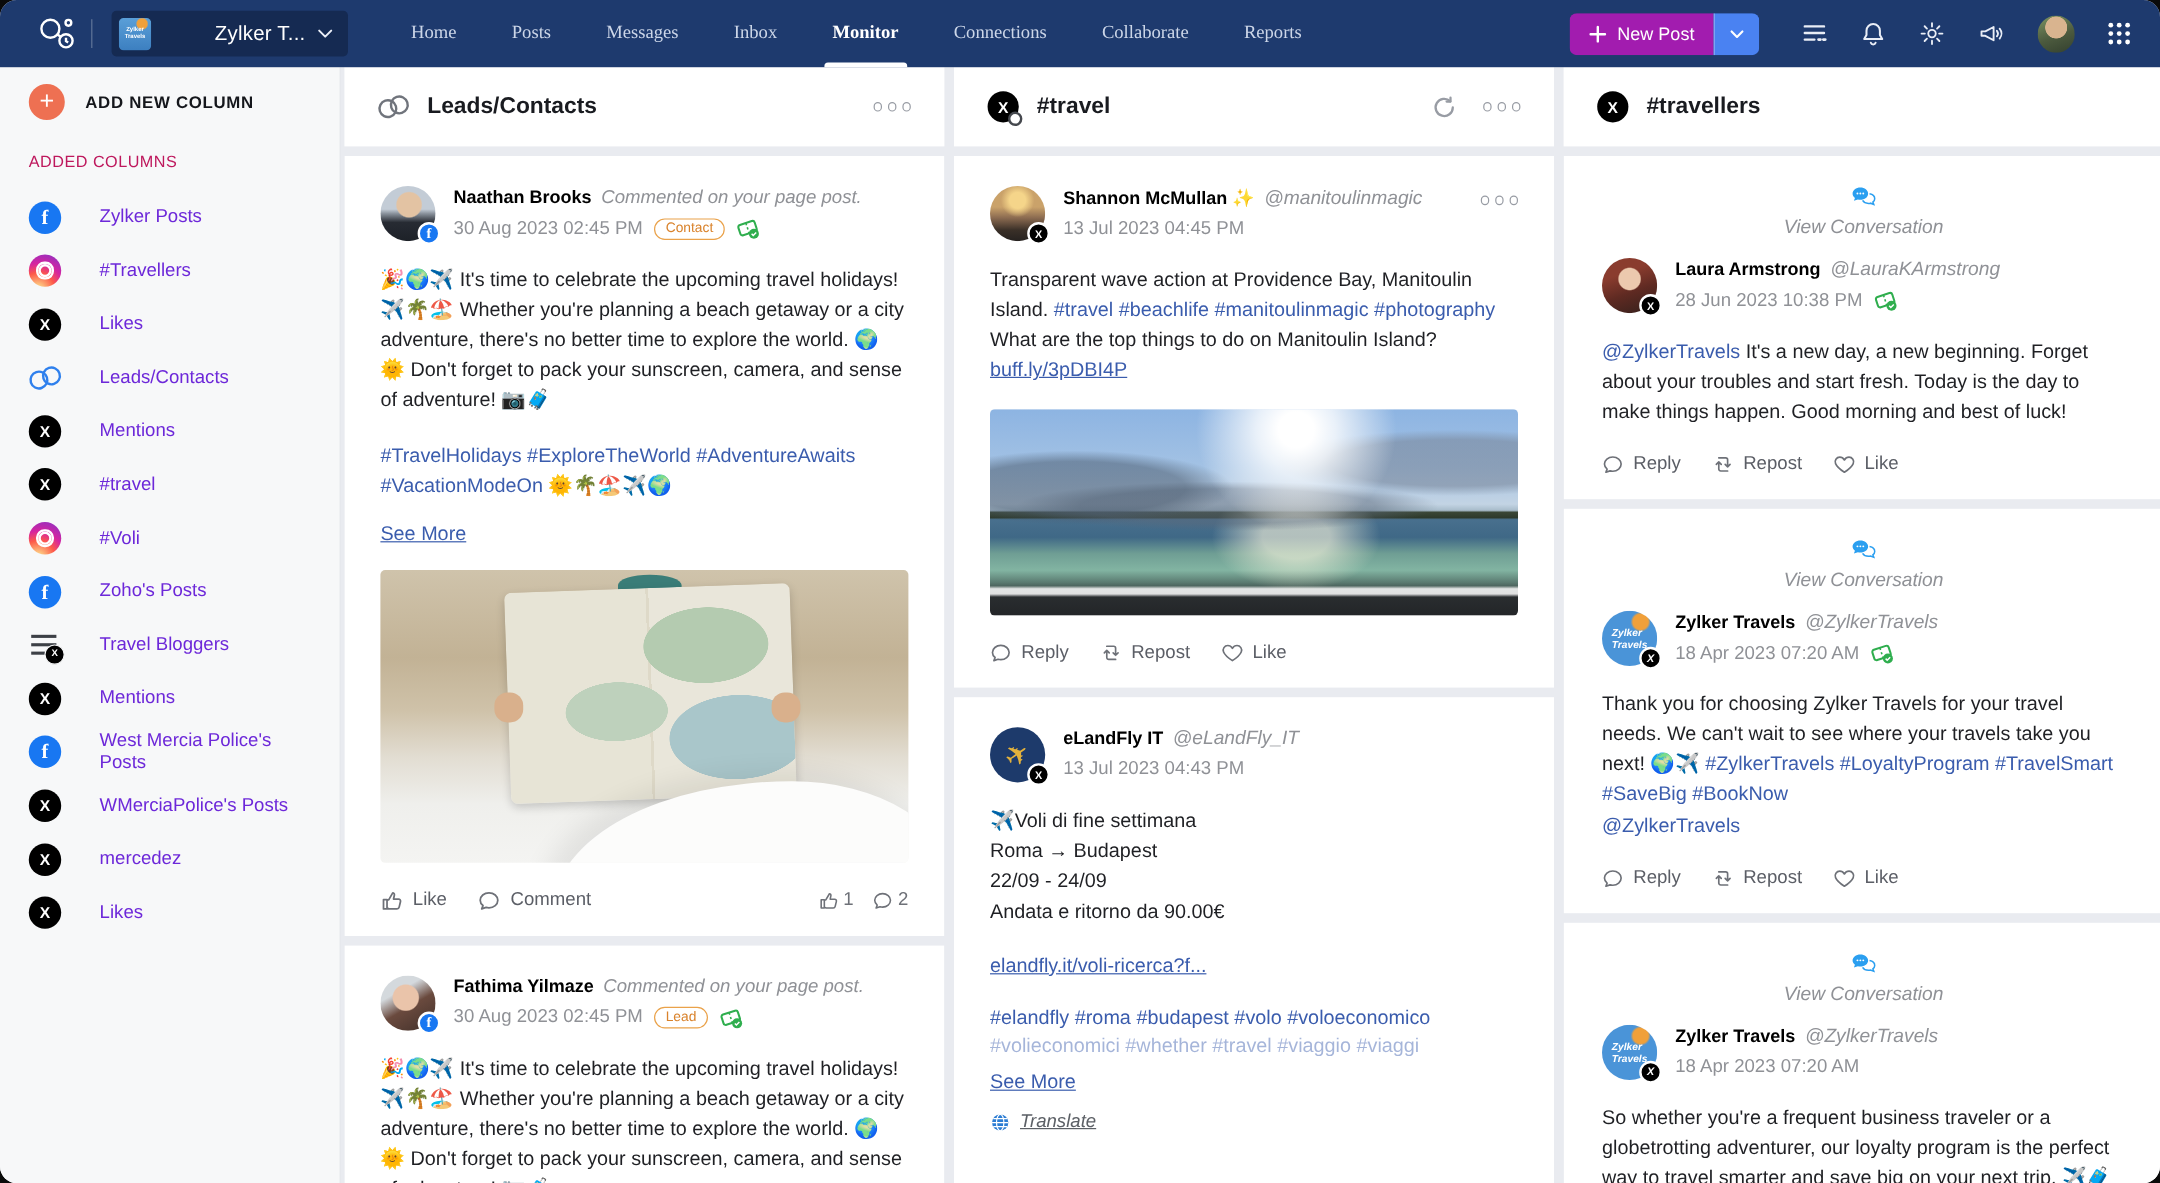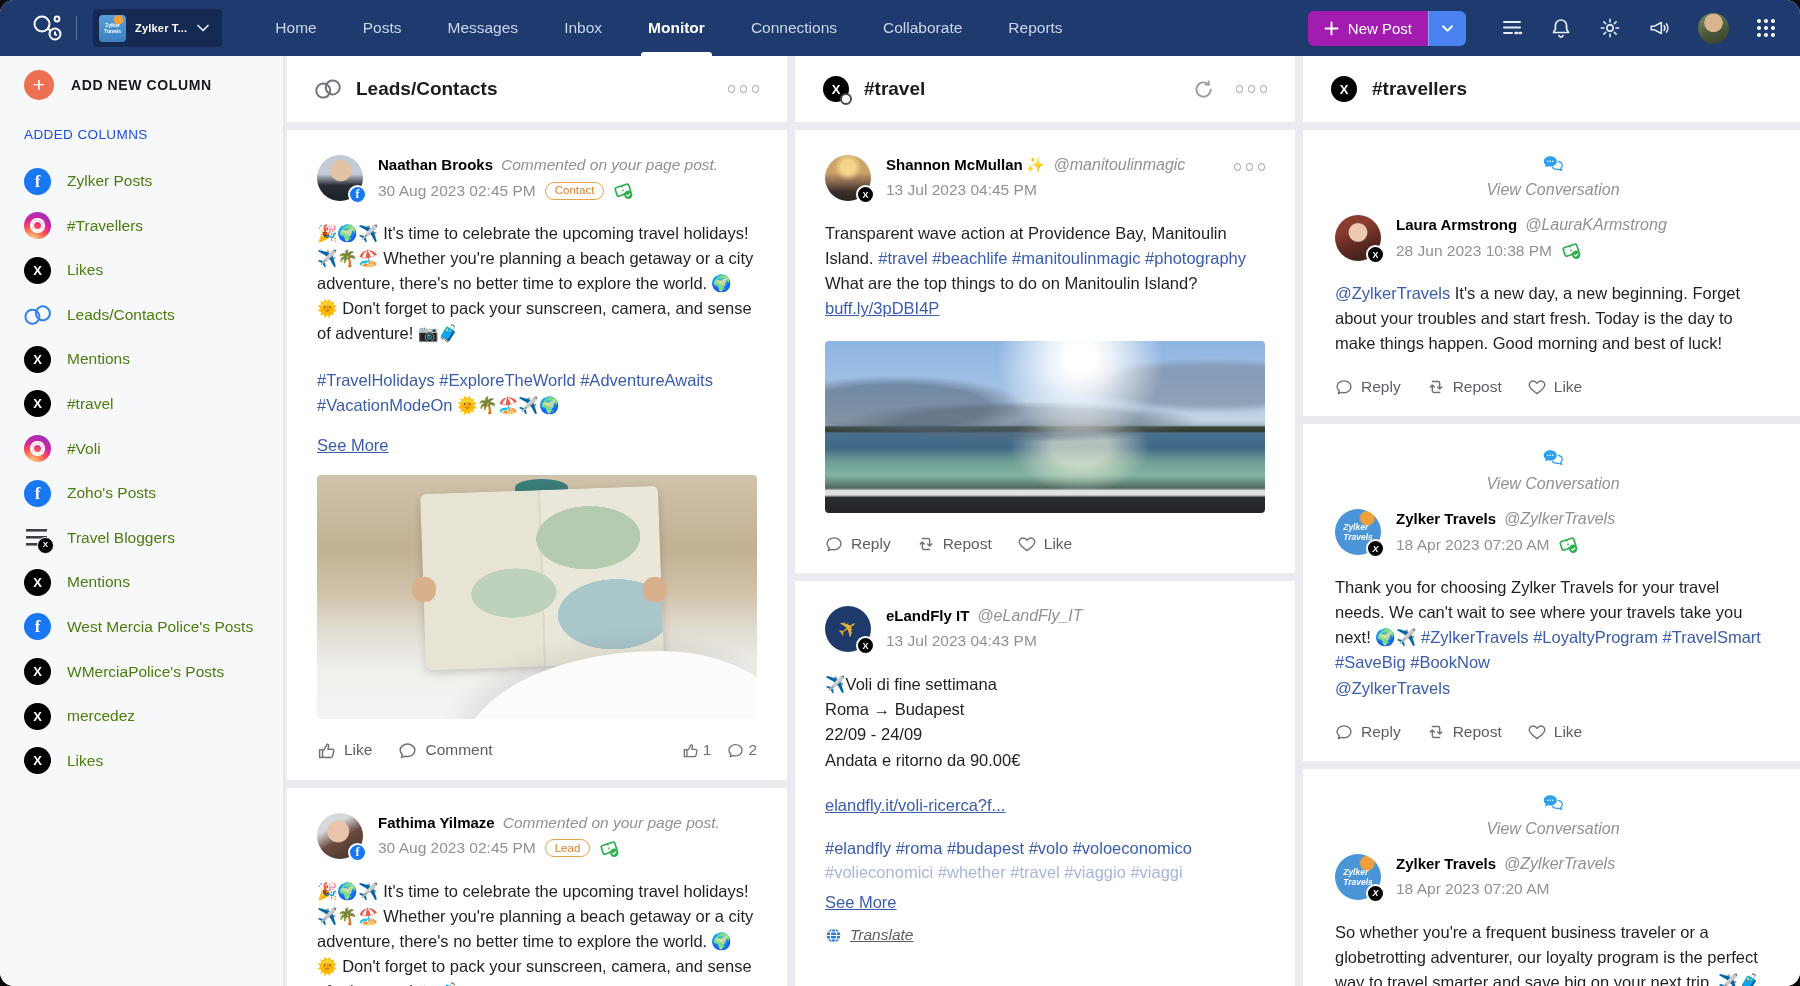--- a/index.html
+++ b/index.html
@@ -5,39 +5,39 @@
   * { margin:0; padding:0; box-sizing:border-box; }
   html,body { background:#0a0a0a; font-family:"Liberation Sans",sans-serif; }
   .app { position:relative; width:1800px; height:986px; background:#e9ebf0; border-radius:14px; overflow:hidden; }
 
   
   .navbar { position:absolute; top:0; left:0; right:0; height:56px; background:#1e3a6e; display:flex; align-items:center; padding:0 24px 0 26px; color:#fff; z-index:10; }
   .zs-logo { width:44px; height:36px; display:flex; align-items:center; justify-content:center; cursor:pointer; }
   .nav-divider { width:1px; height:24px; background:rgba(255,255,255,.3); margin:0 16px 0 6px; }
   .brand-chip { display:flex; align-items:center; gap:9px; background:#152a52; border:none; border-radius:4px; padding:5px 12px 5px 6px; height:38px; cursor:pointer; color:#fff; }
   .brand-logo { width:27px; height:27px; border-radius:4px; background:radial-gradient(circle at 72% 18%, #f0a03a 0 14%, rgba(240,160,58,0) 18%), linear-gradient(180deg,#5a9fd8,#3c7fc0); display:flex; flex-direction:column; align-items:center; justify-content:center; font-size:5px; font-weight:700; line-height:6px; color:#fff; text-align:center; overflow:hidden; }
-  .brand-label { font-size:11px; font-weight:700; letter-spacing:.2px; }
-  .mainnav { display:flex; align-items:stretch; height:56px; margin-left:30px; }
+  .brand-label { font-size:17px; font-weight:400; letter-spacing:.2px;margin-left:44px; }
+  .mainnav { display:flex; align-items:stretch; height:56px; margin-left:30px;font-family:Liberation Serif, serif; }
   .mainnav a { display:flex; align-items:center; padding:0 23px; font-size:15.5px; color:#ccd6e8; text-decoration:none; position:relative; }
   .mainnav a.active { color:#fff; font-weight:700; }
   .mainnav a.active::after { content:""; position:absolute; left:16px; right:16px; bottom:0; height:4px; background:#fff; border-radius:3px 3px 0 0; }
   .nav-right { margin-left:auto; display:flex; align-items:center; gap:27px; }
   .newpost-wrap { display:flex; height:35px; border-radius:6px; overflow:hidden; margin-right:8px; }
   .newpost-main { display:flex; align-items:center; gap:9px; background:#a21caf; border:none; color:#fff; font-size:15px; padding:0 16px; cursor:pointer; font-family:inherit; }
   .newpost-caret { width:38px; background:#4a82f2; border:none; border-left:1px solid rgba(255,255,255,.35); color:#fff; cursor:pointer; display:flex; align-items:center; justify-content:center; }
   .nav-ic { background:none; border:none; cursor:pointer; display:flex; align-items:center; justify-content:center; padding:0; }
   .nav-avatar { width:31px; height:31px; border-radius:50%; background:radial-gradient(circle at 50% 32%, #d9b48f 0 34%, rgba(0,0,0,0) 36%), linear-gradient(160deg,#7d9463 0%,#4c5a3e 55%,#33402e 100%); border:none; cursor:pointer; }
 
   
   .sidebar { position:absolute; top:56px; left:0; bottom:0; width:284px; background:#f7f8f9; border-right:1px solid #e3e5ea; padding:14px 24px 0 24px; overflow:hidden; }
   .addcol { display:flex; align-items:center; gap:17px; background:none; border:none; cursor:pointer; padding:0; }
   .addcol-ic { width:30px; height:30px; border-radius:50%; background:#ee7052; color:#fff; font-size:21px; font-weight:400; display:flex; align-items:center; justify-content:center; line-height:1; padding-bottom:2px; }
   .addcol-label { font-size:14px; font-weight:700; color:#15171c; letter-spacing:.6px; font-family:inherit; }
-  .sec-title { margin:27px 0 24px 0; font-size:13.5px; color:#1d4ed8; letter-spacing:.4px; }
-  .sitem { display:flex; align-items:center; gap:16px; height:30px; margin-bottom:14.6px; font-size:15.5px; color:#4d7c0f; cursor:pointer; }
+  .sec-title { margin:27px 0 24px 0; font-size:13.5px; color:#be185d; letter-spacing:.4px; }
+  .sitem { display:flex; align-items:center; gap:32px; height:30px; margin-bottom:14.6px; font-size:15.5px; color:#6d28d9; cursor:pointer; }
   .netic { width:27px; height:27px; border-radius:50%; flex:none; position:relative; display:flex; align-items:center; justify-content:center; }
   .net-fb { background:#1877f2; }
   .net-fb::before { content:"f"; color:#fff; font-family:"Liberation Serif",serif; font-weight:700; font-size:17px; margin-top:1px; }
   .net-x { background:#000; }
   .net-x::before { content:"X"; color:#fff; font-weight:800; font-size:13px; }
   .net-ig { background:radial-gradient(circle at 28% 110%, #fdf497 0%, #fd5949 40%, #d6249f 62%, #962fbf 90%); }
   .net-ig::before { content:""; position:absolute; inset:6px; border:2px solid #fff; border-radius:7px; }
   .net-ig::after { content:""; position:absolute; width:7px; height:7px; border:2px solid #fff; border-radius:50%; }
   .net-crm { transform:rotate(-18deg); }
   .net-crm::before,.net-crm::after { content:""; position:absolute; width:12px; height:12px; border:2.4px solid #2f80ed; border-radius:50%; top:6px; }

